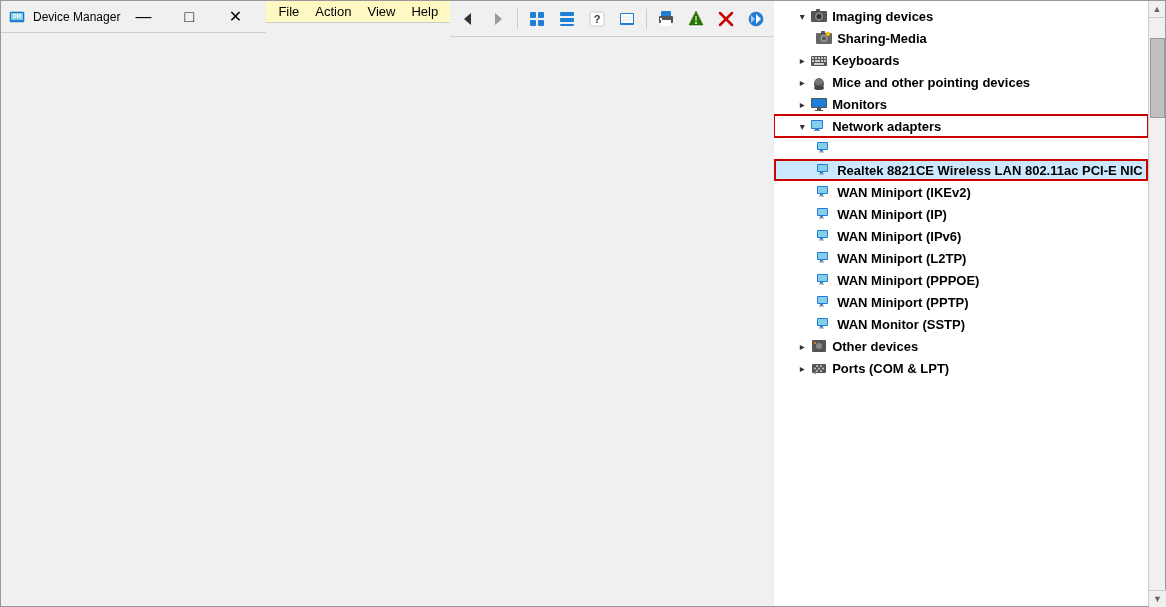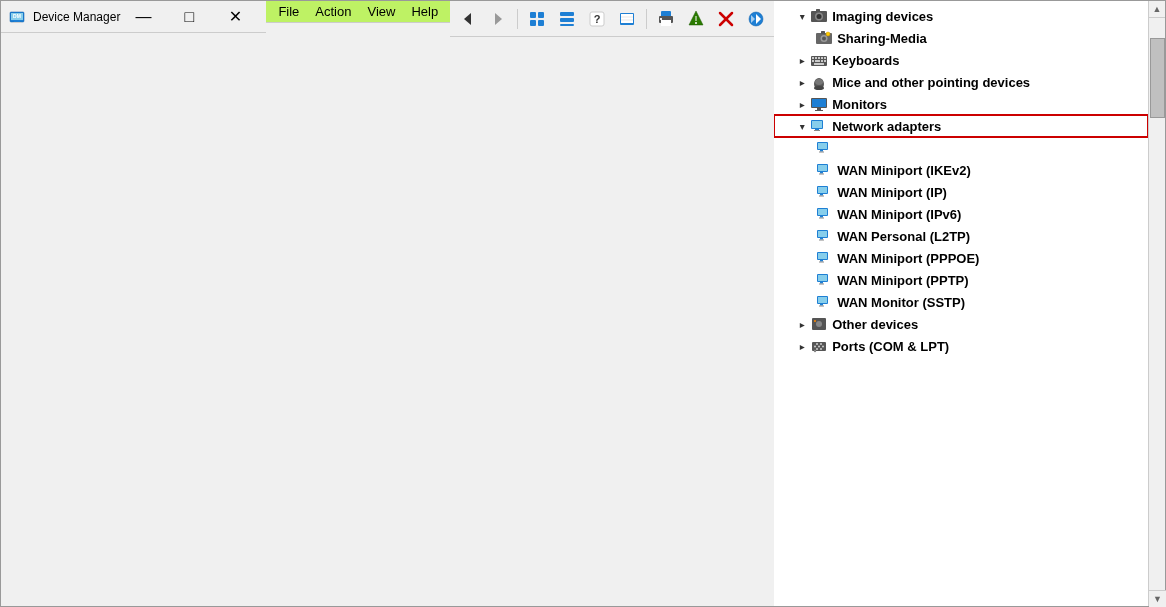--- a/index.html
+++ b/index.html
@@ -60,21 +60,21 @@
       display: flex;
       align-items: center;
       justify-content: center;
       font-size: 16px;
       color: #000;
     }
 
     
     .menu-bar {
       height: 22px;
-      background: #bef264;
+      background: #fef9c3;
       display: flex;
       align-items: center;
       padding: 0 4px;
       border-bottom: 1px solid #ccc;
       flex-shrink: 0;
     }
 
     .menu-item {
       padding: 2px 8px;
       cursor: pointer;
@@ -404,20 +404,32 @@
         <span class="item-icon">
           <svg width="18" height="16" viewBox="0 0 18 16">
             <rect x="2" y="2" width="11" height="8" rx="1" fill="#1e7fd4"></rect>
             <rect x="3" y="3" width="9" height="6" fill="#87ceeb"></rect>
             <rect x="5" y="10" width="3" height="1.5" fill="#1e7fd4"></rect>
             <rect x="4" y="11.5" width="5" height="1" fill="#888"></rect>
           </svg>
         </span>
       </div>
 
+      <div class="tree-item indent-2 realtek-outline" style="background:#cce8ff;">
+        <span class="expand-icon"></span>
+        <span class="item-icon">
+          <svg width="18" height="16" viewBox="0 0 18 16">
+            <rect x="2" y="2" width="11" height="8" rx="1" fill="#1e7fd4"></rect>
+            <rect x="3" y="3" width="9" height="6" fill="#87ceeb"></rect>
+            <rect x="5" y="10" width="3" height="1.5" fill="#1e7fd4"></rect>
+            <rect x="4" y="11.5" width="5" height="1" fill="#888"></rect>
+          </svg>
+        </span>
+        <span class="item-label">Realtek 8821CE Wireless LAN 802.11ac PCI-E NIC</span>
+      </div>
 
       <div class="tree-item indent-2">
         <span class="expand-icon"></span>
         <span class="item-icon">
           <svg width="18" height="16" viewBox="0 0 18 16">
             <rect x="2" y="2" width="11" height="8" rx="1" fill="#1e7fd4"></rect>
             <rect x="3" y="3" width="9" height="6" fill="#87ceeb"></rect>
             <rect x="5" y="10" width="3" height="1.5" fill="#1e7fd4"></rect>
             <rect x="4" y="11.5" width="5" height="1" fill="#888"></rect>
           </svg>
@@ -454,21 +466,21 @@
       <div class="tree-item indent-2">
         <span class="expand-icon"></span>
         <span class="item-icon">
           <svg width="18" height="16" viewBox="0 0 18 16">
             <rect x="2" y="2" width="11" height="8" rx="1" fill="#1e7fd4"></rect>
             <rect x="3" y="3" width="9" height="6" fill="#87ceeb"></rect>
             <rect x="5" y="10" width="3" height="1.5" fill="#1e7fd4"></rect>
             <rect x="4" y="11.5" width="5" height="1" fill="#888"></rect>
           </svg>
         </span>
-        <span class="item-label">WAN Personal (L2TP)</span>
+        <span class="item-label">WAN Miniport (L2TP)</span>
       </div>
 
 
       <div class="tree-item indent-2">
         <span class="expand-icon"></span>
         <span class="item-icon">
           <svg width="18" height="16" viewBox="0 0 18 16">
             <rect x="2" y="2" width="11" height="8" rx="1" fill="#1e7fd4"></rect>
             <rect x="3" y="3" width="9" height="6" fill="#87ceeb"></rect>
             <rect x="5" y="10" width="3" height="1.5" fill="#1e7fd4"></rect>

